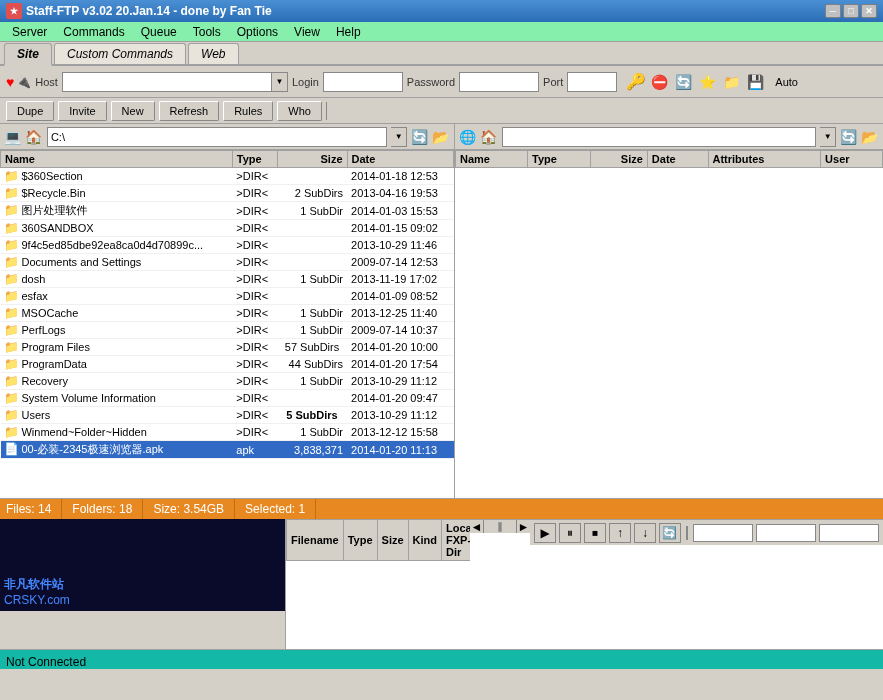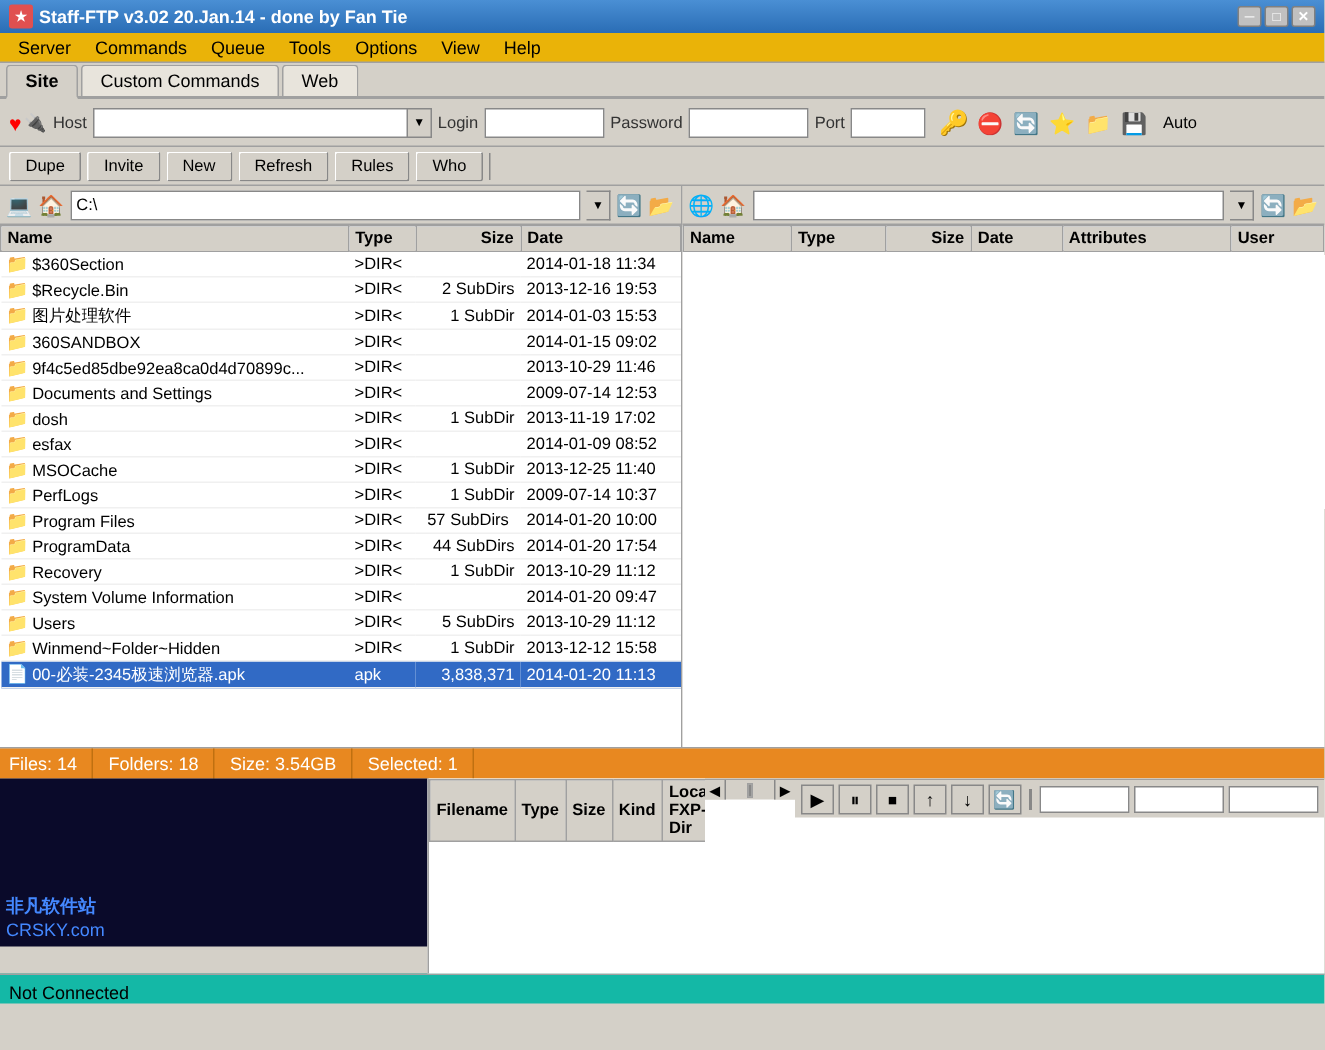--- a/index.html
+++ b/index.html
@@ -17,41 +17,42 @@
       font-weight: bold;
       justify-content: space-between;
     }
     .title-bar-left { display: flex; align-items: center; gap: 4px; }
     .title-bar-icon { width: 16px; height: 16px; background: #e05050; border-radius: 2px; display: flex; align-items: center; justify-content: center; font-size: 9px; color: white; }
     .title-bar-buttons { display: flex; gap: 2px; }
     .title-btn { width: 16px; height: 14px; background: #c0c0c0; border: 1px solid #808080; border-radius: 2px; display: flex; align-items: center; justify-content: center; font-size: 9px; cursor: pointer; }
 
     
     .menu-bar {
-      background: #eab308;
+      background: #86efac;
       height: 20px;
       display: flex;
       align-items: center;
       padding: 0 4px;
       border-bottom: 1px solid #a0a0a0;
     }
     .menu-item {
       padding: 2px 8px;
       cursor: pointer;
       font-size: 12px;
     }
 
     
     .tab-bar {
       background: #d4d0c8;
       height: 24px;
       display: flex;
       align-items: flex-end;
       padding: 0 4px;
       border-bottom: 2px solid #a0a0a0;
+      font-style: italic;
     }
     .tab {
       padding: 3px 12px;
       border: 1px solid #a0a0a0;
       border-bottom: none;
       background: #e8e4dc;
       cursor: pointer;
       margin-right: 2px;
       font-size: 12px;
       border-radius: 3px 3px 0 0;
@@ -196,21 +197,21 @@
       padding: 0 10px;
       border-right: 1px solid #c07010;
       height: 100%;
       display: flex;
       align-items: center;
     }
     .status-section:first-child { padding-left: 0; }
 
     
     .log-area {
-      height: 112px;
+      height: 92px;
       background: #0a0a2a;
       color: #c0c0c0;
       padding: 4px;
       font-size: 11px;
       overflow-y: auto;
     }
 
     
     .transfer-area {
       flex: 1;
@@ -383,27 +384,27 @@
             <th>Type</th>
             <th style="text-align:right;">Size</th>
             <th>Date</th>
           </tr>
         </thead>
         <tbody id="local-tbody">
             <tr>
               <td><span class="folder-icon">📁</span>$360Section</td>
               <td>&gt;DIR&lt;</td>
               <td style="text-align: right;"></td>
-              <td>2014-01-18 11:34</td>
+              <td>2014-01-18 12:53</td>
             </tr>
             <tr>
               <td><span class="folder-icon">📁</span>$Recycle.Bin</td>
               <td>&gt;DIR&lt;</td>
               <td style="text-align: right;">2 SubDirs</td>
-              <td>2013-12-16 19:53</td>
+              <td>2013-04-16 19:53</td>
             </tr>
             <tr>
               <td><span class="folder-icon">📁</span>图片处理软件</td>
               <td>&gt;DIR&lt;</td>
               <td style="text-align: right;">1 SubDir</td>
               <td>2014-01-03 15:53</td>
             </tr>
             <tr>
               <td><span class="folder-icon">📁</span>360SANDBOX</td>
               <td>&gt;DIR&lt;</td>
@@ -466,21 +467,21 @@
             </tr>
             <tr>
               <td><span class="folder-icon">📁</span>System Volume Information</td>
               <td>&gt;DIR&lt;</td>
               <td style="text-align: right;"></td>
               <td>2014-01-20 09:47</td>
             </tr>
             <tr>
               <td><span class="folder-icon">📁</span>Users</td>
               <td>&gt;DIR&lt;</td>
-              <td style="text-align: right;">5 SubDirs</td>
+              <td style="text-align: center; font-weight: bold;">5 SubDirs</td>
               <td>2013-10-29 11:12</td>
             </tr>
             <tr>
               <td><span class="folder-icon">📁</span>Winmend~Folder~Hidden</td>
               <td>&gt;DIR&lt;</td>
               <td style="text-align: right;">1 SubDir</td>
               <td>2013-12-12 15:58</td>
             </tr>
             <tr class="selected">
               <td><span class="file-icon">📄</span>00-必装-2345极速浏览器.apk</td>

